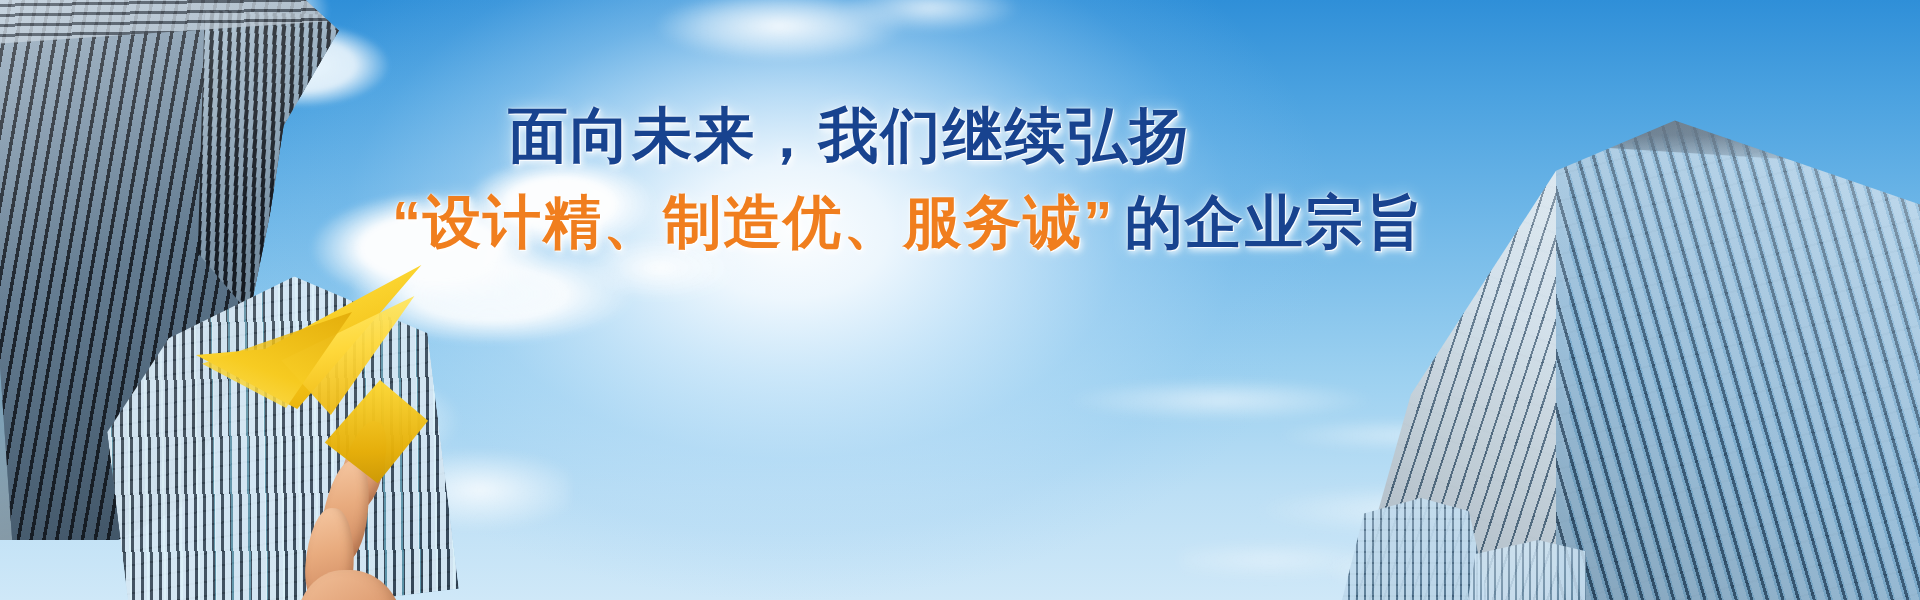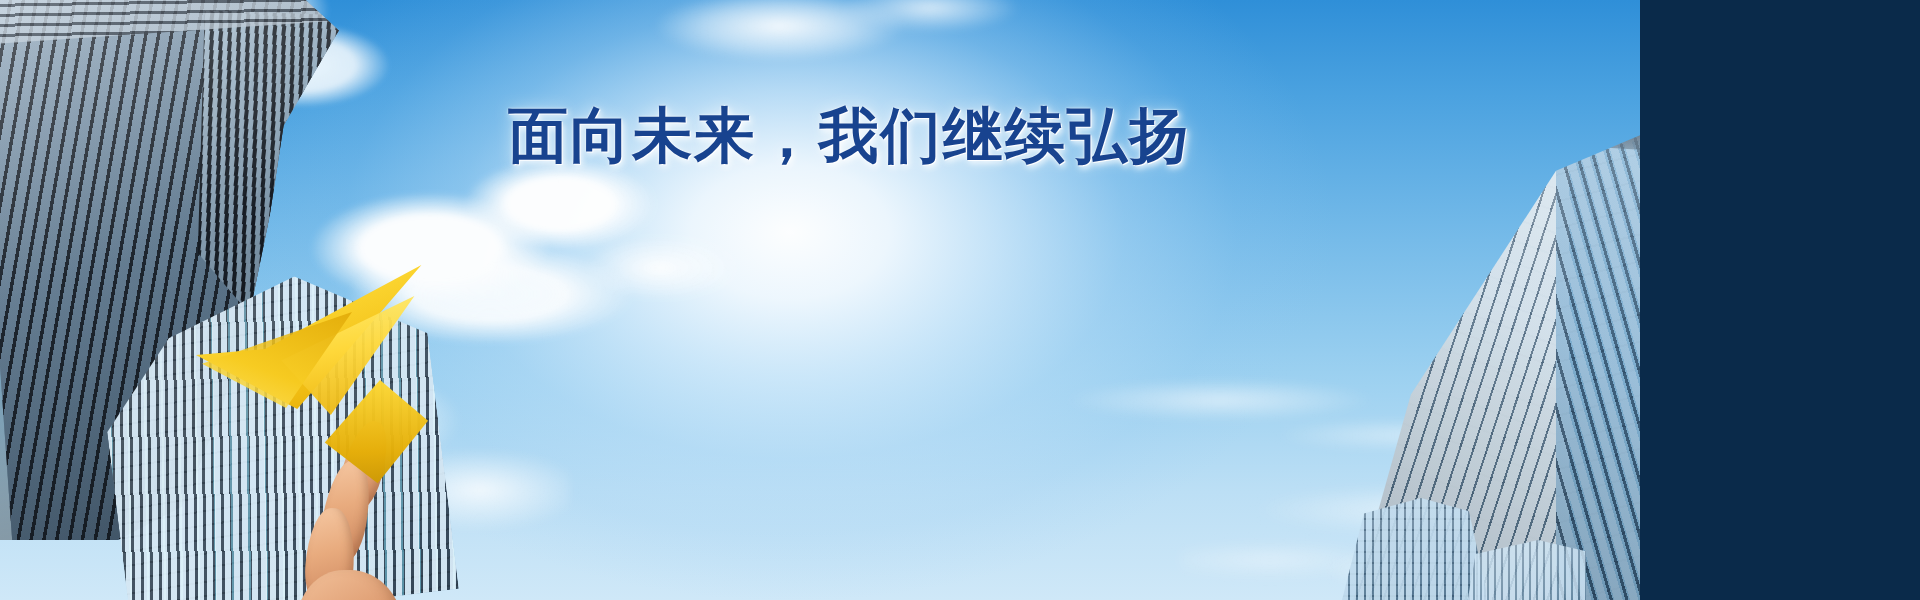--- a/index.html
+++ b/index.html
@@ -1,21 +1,21 @@
 <!DOCTYPE html>
 <html lang="zh"><head>
 <meta charset="utf-8">
 <title>Corporate Banner</title>
 <style>
   html,body{margin:0;padding:0;background:#0a2a4a;}
   body{font-family:"Liberation Sans","DejaVu Sans",sans-serif;}
 
   .banner{
     position:relative;
-    width:1640px;height:600px;
+    width:1920px;height:600px;
     overflow:hidden;
     
     background:
       radial-gradient(ellipse 620px 420px at 790px 232px,
         rgba(255,255,255,0.98) 0%,
         rgba(246,251,255,0.92) 16%,
         rgba(222,240,253,0.72) 34%,
         rgba(186,222,248,0.40) 54%,
         rgba(150,203,243,0.14) 72%,
         rgba(120,185,238,0) 88%),
@@ -345,15 +345,18 @@
     <div class="rface-r"></div>
     <div class="rglass"></div>
     <div class="rtop"></div>
     <div class="rshade"></div>
   </div>
   <div class="bld-far"></div>
   <div class="bld-far2"></div>
 
   <div class="copy">
     <div class="headline line1">面向未来，我们继续弘扬</div>
+    <div class="headline line2">
+      <span class="quoted">“设计精、制造优、服务诚”</span><span class="suffix">的企业宗旨</span>
+    </div>
   </div>
 
 </div>
 
 </body></html>

